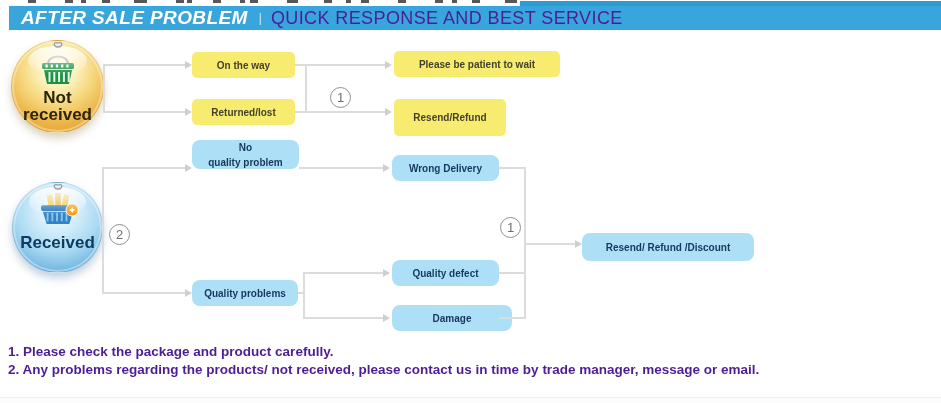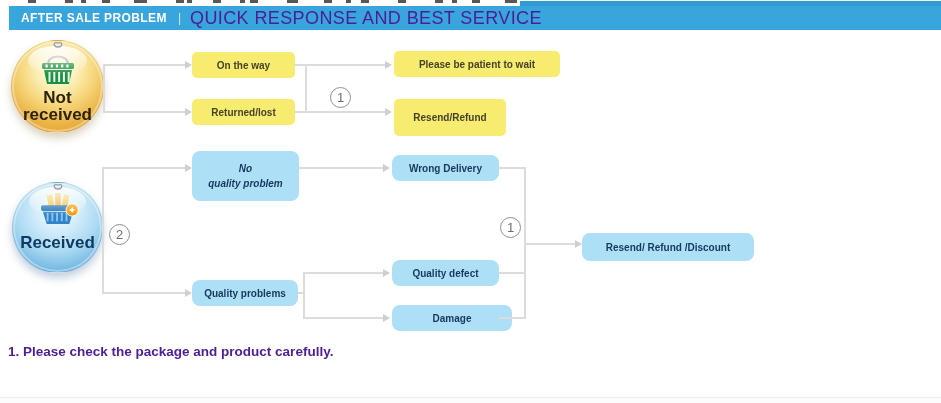--- a/index.html
+++ b/index.html
@@ -15,21 +15,21 @@
 
   
   .top-remnants{position:absolute;top:0;left:28px;width:492px;height:3px;opacity:.85;
     background:repeating-linear-gradient(90deg,#3a3a3a 0 8px,transparent 8px 37px),
                repeating-linear-gradient(90deg,#3a3a3a 0 5px,transparent 5px 53px);}
   .top-blue-remnant{position:absolute;top:1px;left:520px;width:421px;height:6px;background:#2f9bd4;}
 
   
   .header-bar{position:absolute;left:9px;top:6px;width:932px;height:24px;background:var(--header-bg);
     display:flex;align-items:center;padding-left:12px;}
-  .header-title{color:#fff;font-weight:bold;font-size:12px;letter-spacing:.4px;white-space:nowrap;}
+  .header-title{color:#fff;font-weight:bold;font-style:italic;font-size:19px;letter-spacing:.4px;white-space:nowrap;}
   .header-sep{color:#cdeaf8;margin:0 9px 0 11px;font-size:12px;}
   .header-sub{color:#4c1d95;font-size:18px;letter-spacing:.4px;white-space:nowrap;}
 
   
   .sphere{position:absolute;border-radius:50%;display:flex;flex-direction:column;align-items:center;border:1px solid rgba(0,0,0,.05);}
   .sphere::before{content:"";position:absolute;top:5%;left:18%;width:64%;height:32%;border-radius:50%;
     background:linear-gradient(rgba(255,255,255,.9),rgba(255,255,255,0));pointer-events:none;}
   .sphere.orange{left:11px;top:40px;width:93px;height:93px;
     background:radial-gradient(circle at 50% 30%,#fffdf0 0%,#fdf3c0 22%,#f6d87e 46%,#eab041 74%,#df9c2b 100%);
     box-shadow:0 5px 9px rgba(120,90,20,.28), inset 0 0 0 2px rgba(255,255,255,.35);}
@@ -157,21 +157,21 @@
 
   <div class="line vline" style="left:102px;top:167px;height:127px;"></div>
   <div class="line hline" style="left:102px;top:167px;width:83px;"></div>
   <div class="arrow" style="left:185px;top:164px;"></div>
   <div class="line hline" style="left:102px;top:292px;width:83px;"></div>
   <div class="arrow" style="left:185px;top:289px;"></div>
   <div class="num-circle" style="left:109px;top:224px;">
     <span>2</span>
   </div>
 
-  <div class="box blue" style="left:192px;top:151px;width:107px;height:50px;font-style:italic;">
+  <div class="box blue" style="left:192px;top:140px;width:107px;height:29px;">
     <span>No</span>
     <span>quality problem</span>
   </div>
   <div class="box blue" style="left:192px;top:280px;width:106px;height:26px;">
     <span>Quality problems</span>
   </div>
 
   <div class="line hline" style="left:299px;top:167px;width:84px;"></div>
   <div class="arrow" style="left:383px;top:164px;"></div>
   <div class="line hline" style="left:298px;top:292px;width:7px;"></div>
@@ -200,16 +200,17 @@
   <div class="num-circle" style="left:500px;top:217px;">
     <span>1</span>
   </div>
 
   <div class="box blue" style="left:582px;top:233px;width:172px;height:28px;">
     <span>Resend/ Refund /Discount</span>
   </div>
 
   <div class="notes">
     <div>1. Please check the package and product carefully.</div>
+    <div>2. Any problems regarding the products/ not received, please contact us in time by trade manager, message or email.</div>
   </div>
 
   <div class="bottom-hint"></div>
 </div>
 
 </body></html>

